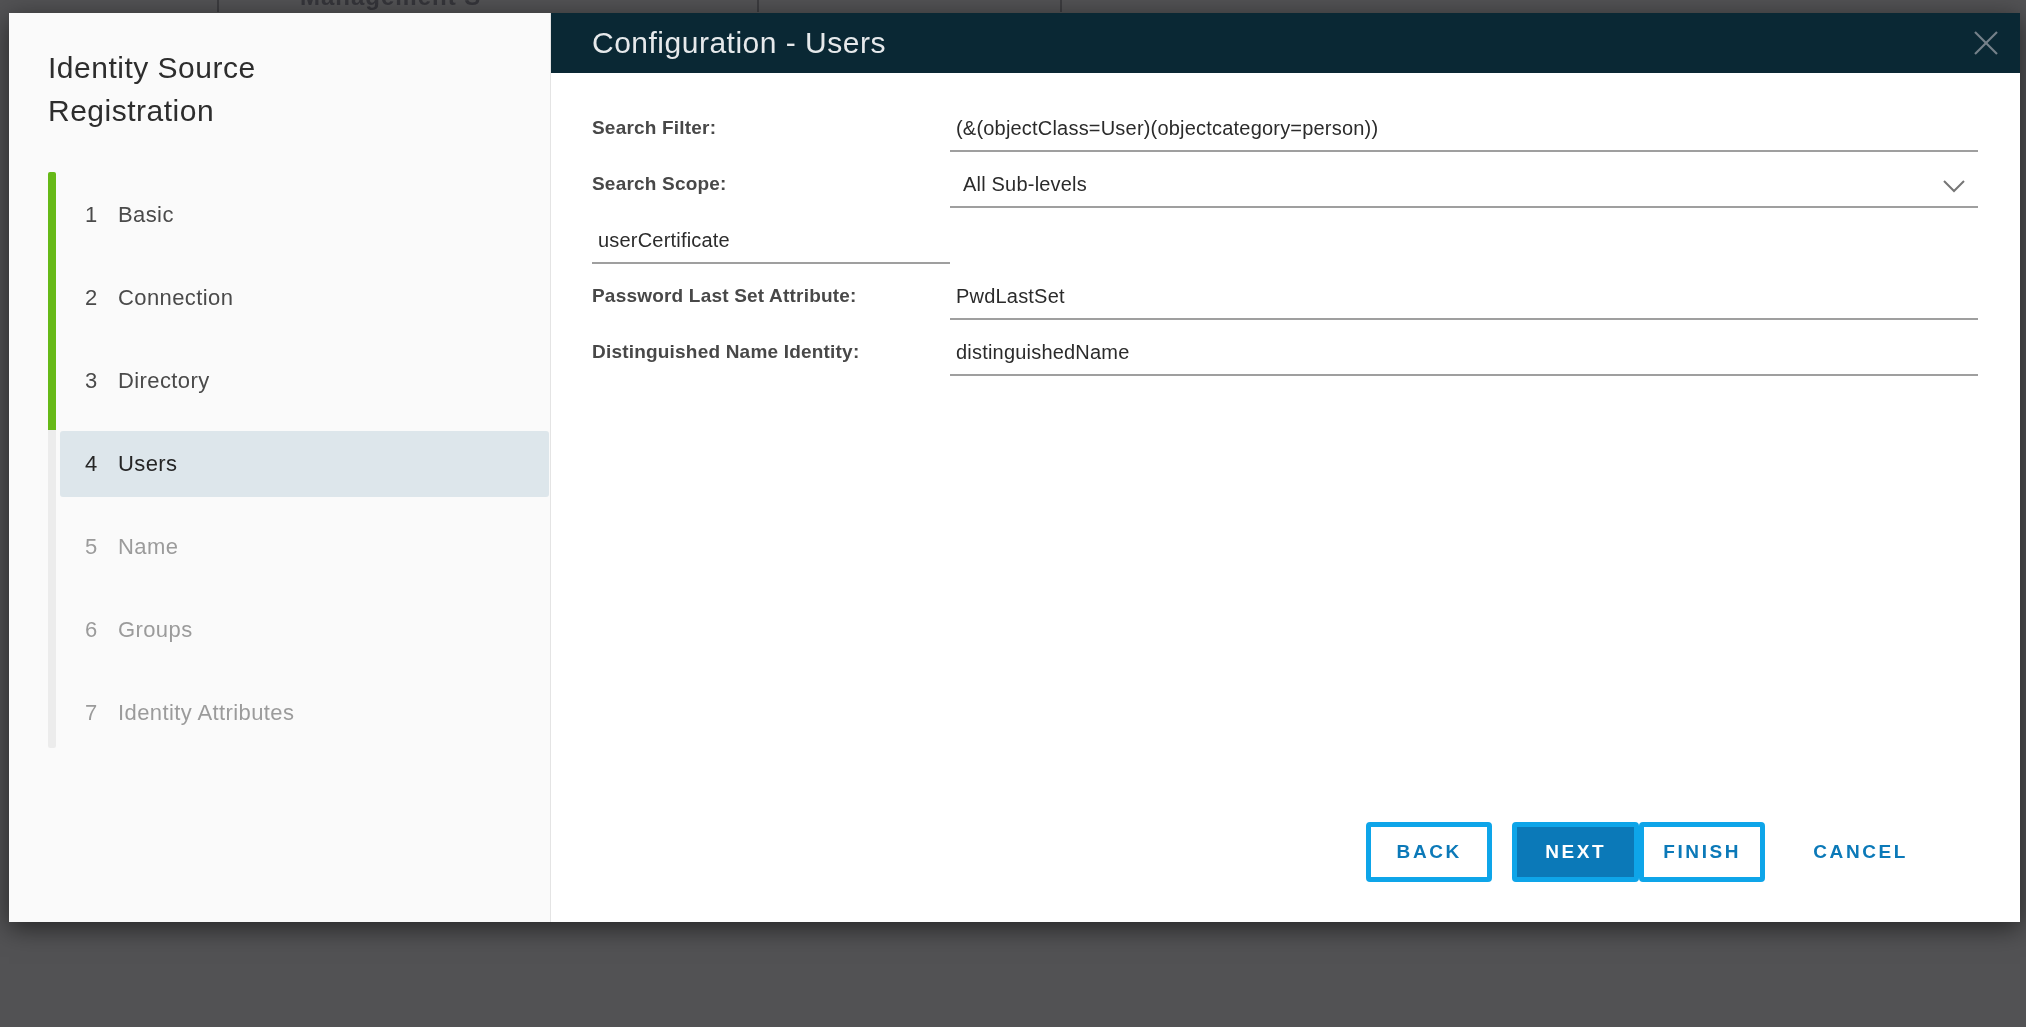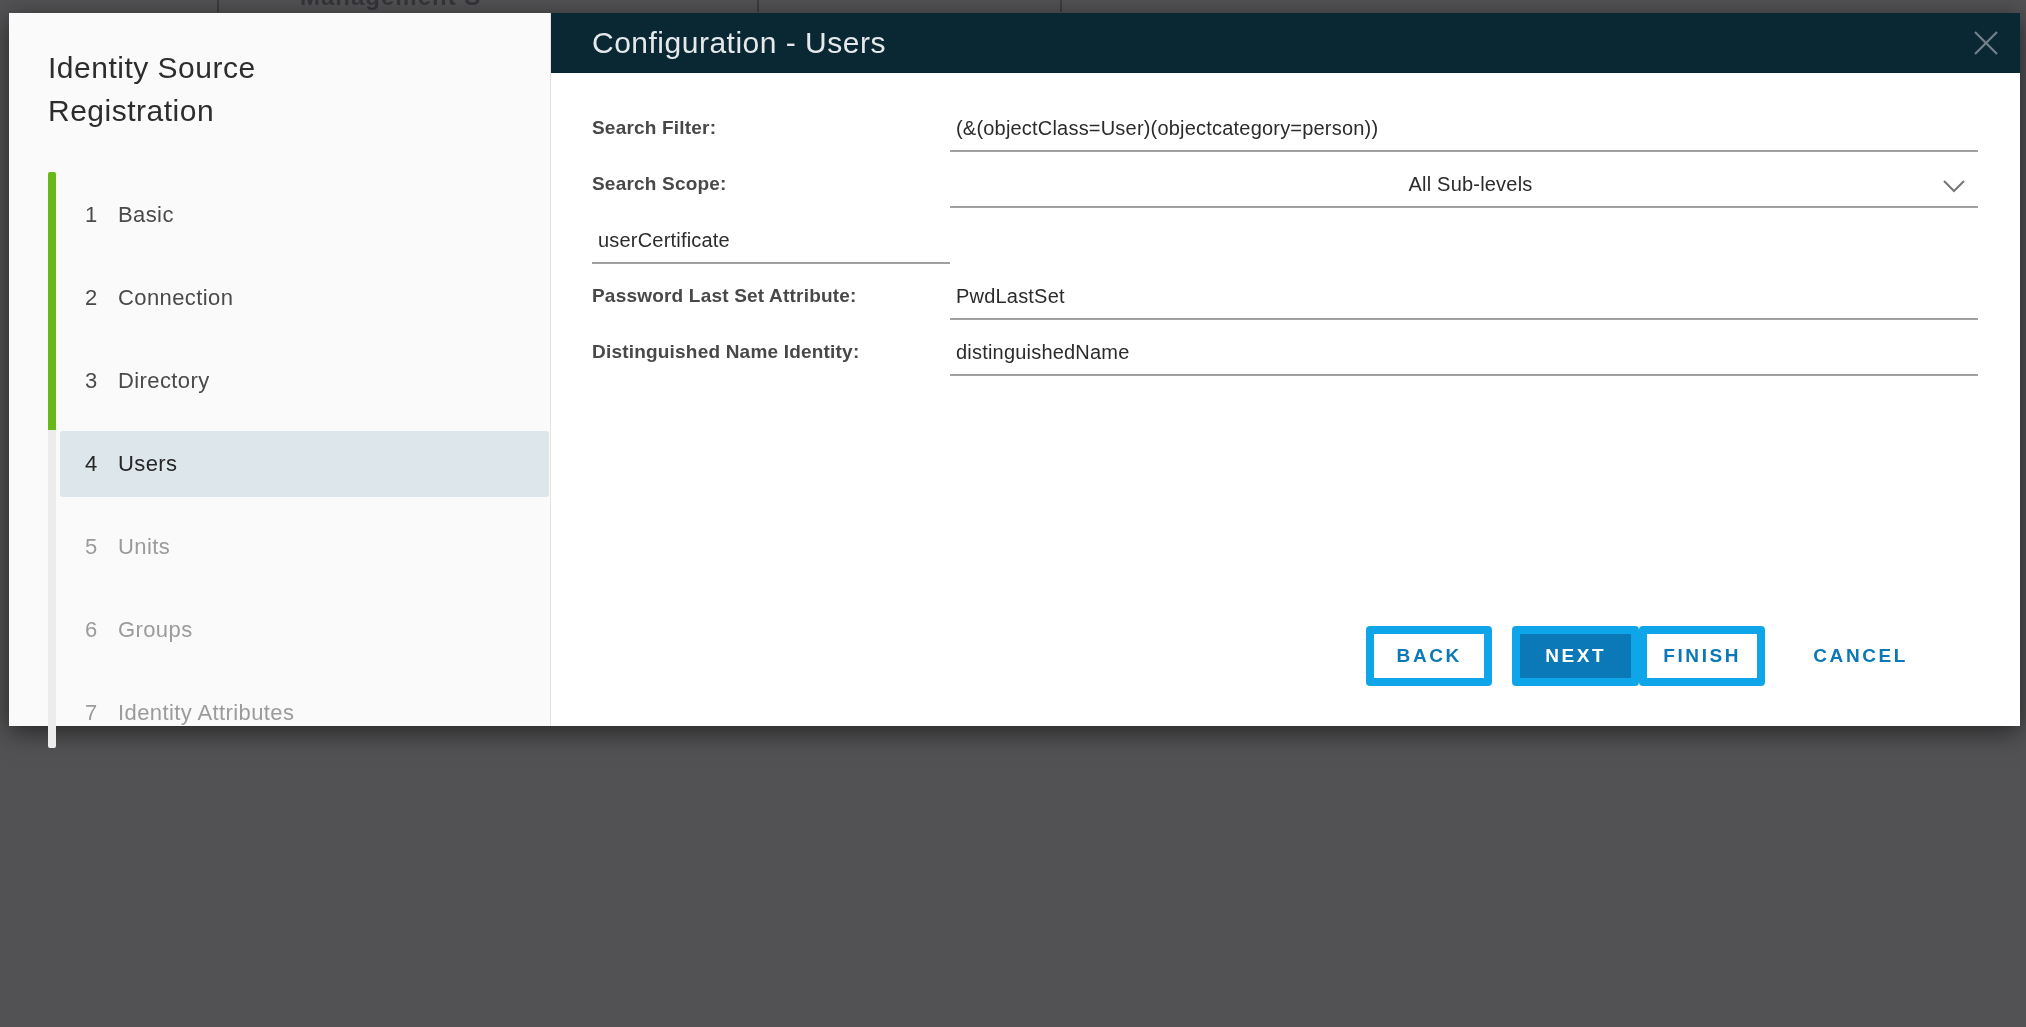--- a/index.html
+++ b/index.html
@@ -16,21 +16,21 @@
     position: absolute; top: -17px; left: 300px;
     font-size: 24px; font-weight: bold; color: #35353a;
     letter-spacing: 1px; white-space: nowrap;
   }
   .backdrop-tick { position: absolute; top: 0; width: 2px; height: 12px; background: #3c3c3f; }
   .tick-1 { left: 217px; } .tick-2 { left: 757px; } .tick-3 { left: 1060px; }
 
   
   .modal {
     position: absolute; left: 9px; top: 13px;
-    width: 2011px; height: 713px;
+    width: 2011px; height: 909px;
     background: #bef264;
     box-shadow: 0 6px 24px rgba(0,0,0,0.55);
   }
 
   
   .left-panel {
     position: absolute; left: 0; top: 0; bottom: 0;
     width: 542px; background: #fafafa;
     border-right: 1px solid #e4e4e4;
   }
@@ -72,32 +72,32 @@
   .form-area { position: absolute; left: 0; top: 60px; right: 0; padding: 41px 42px 0 41px; }
   .field-row { display: grid; grid-template-columns: 358px 1fr; align-items: start; margin-bottom: 18px; }
   .field-label {
     font-size: 19px; font-weight: bold; color: #484848;
     line-height: 28px; letter-spacing: 0.2px; padding-right: 30px;
   }
   .field-input {
     position: relative; border-bottom: 2px solid #9f9f9f;
     padding: 0 0 8px 6px; min-height: 38px;
   }
-  .field-input.select-input { padding-left: 13px; cursor: pointer; text-align: center; }
+  .field-input.select-input { padding-left: 13px; cursor: pointer; }
   .field-value { font-size: 20px; color: #2b2b2b; line-height: 28px; letter-spacing: 0.2px; }
   .chevron { position: absolute; right: 12px; top: 9px; }
   .chevron svg { stroke: #767676; }
 
   
   .footer {
     position: absolute; right: 110px; bottom: 40px;
     display: flex; align-items: center;
   }
   .btn {
-    height: 60px; border-radius: 4px; border: 8px solid #0ea5e9;
+    height: 60px; border-radius: 4px; border: 5px solid #0ea5e9;
     background: #ffffff; color: #0b79b8;
     font-family: "Liberation Sans", sans-serif;
     font-size: 19px; font-weight: 600; letter-spacing: 2.6px;
     display: flex; align-items: center; justify-content: center;
     cursor: pointer;
   }
   .btn-back  { width: 126px; }
   .btn-next  { width: 127px; margin-left: 20px; background: #0b79b8; color: #ffffff; }
   .btn-finish{ width: 126px; }
   .btn-cancel{
@@ -133,21 +133,21 @@
       <div class="step-row done">
         <span class="step-num">3</span>
         <span class="step-label">Directory</span>
       </div>
       <div class="step-row current">
         <span class="step-num">4</span>
         <span class="step-label">Users</span>
       </div>
       <div class="step-row todo">
         <span class="step-num">5</span>
-        <span class="step-label">Units</span>
+        <span class="step-label">Name</span>
       </div>
       <div class="step-row todo">
         <span class="step-num">6</span>
         <span class="step-label">Groups</span>
       </div>
       <div class="step-row todo">
         <span class="step-num">7</span>
         <span class="step-label">Identity Attributes</span>
       </div>
     </div>

